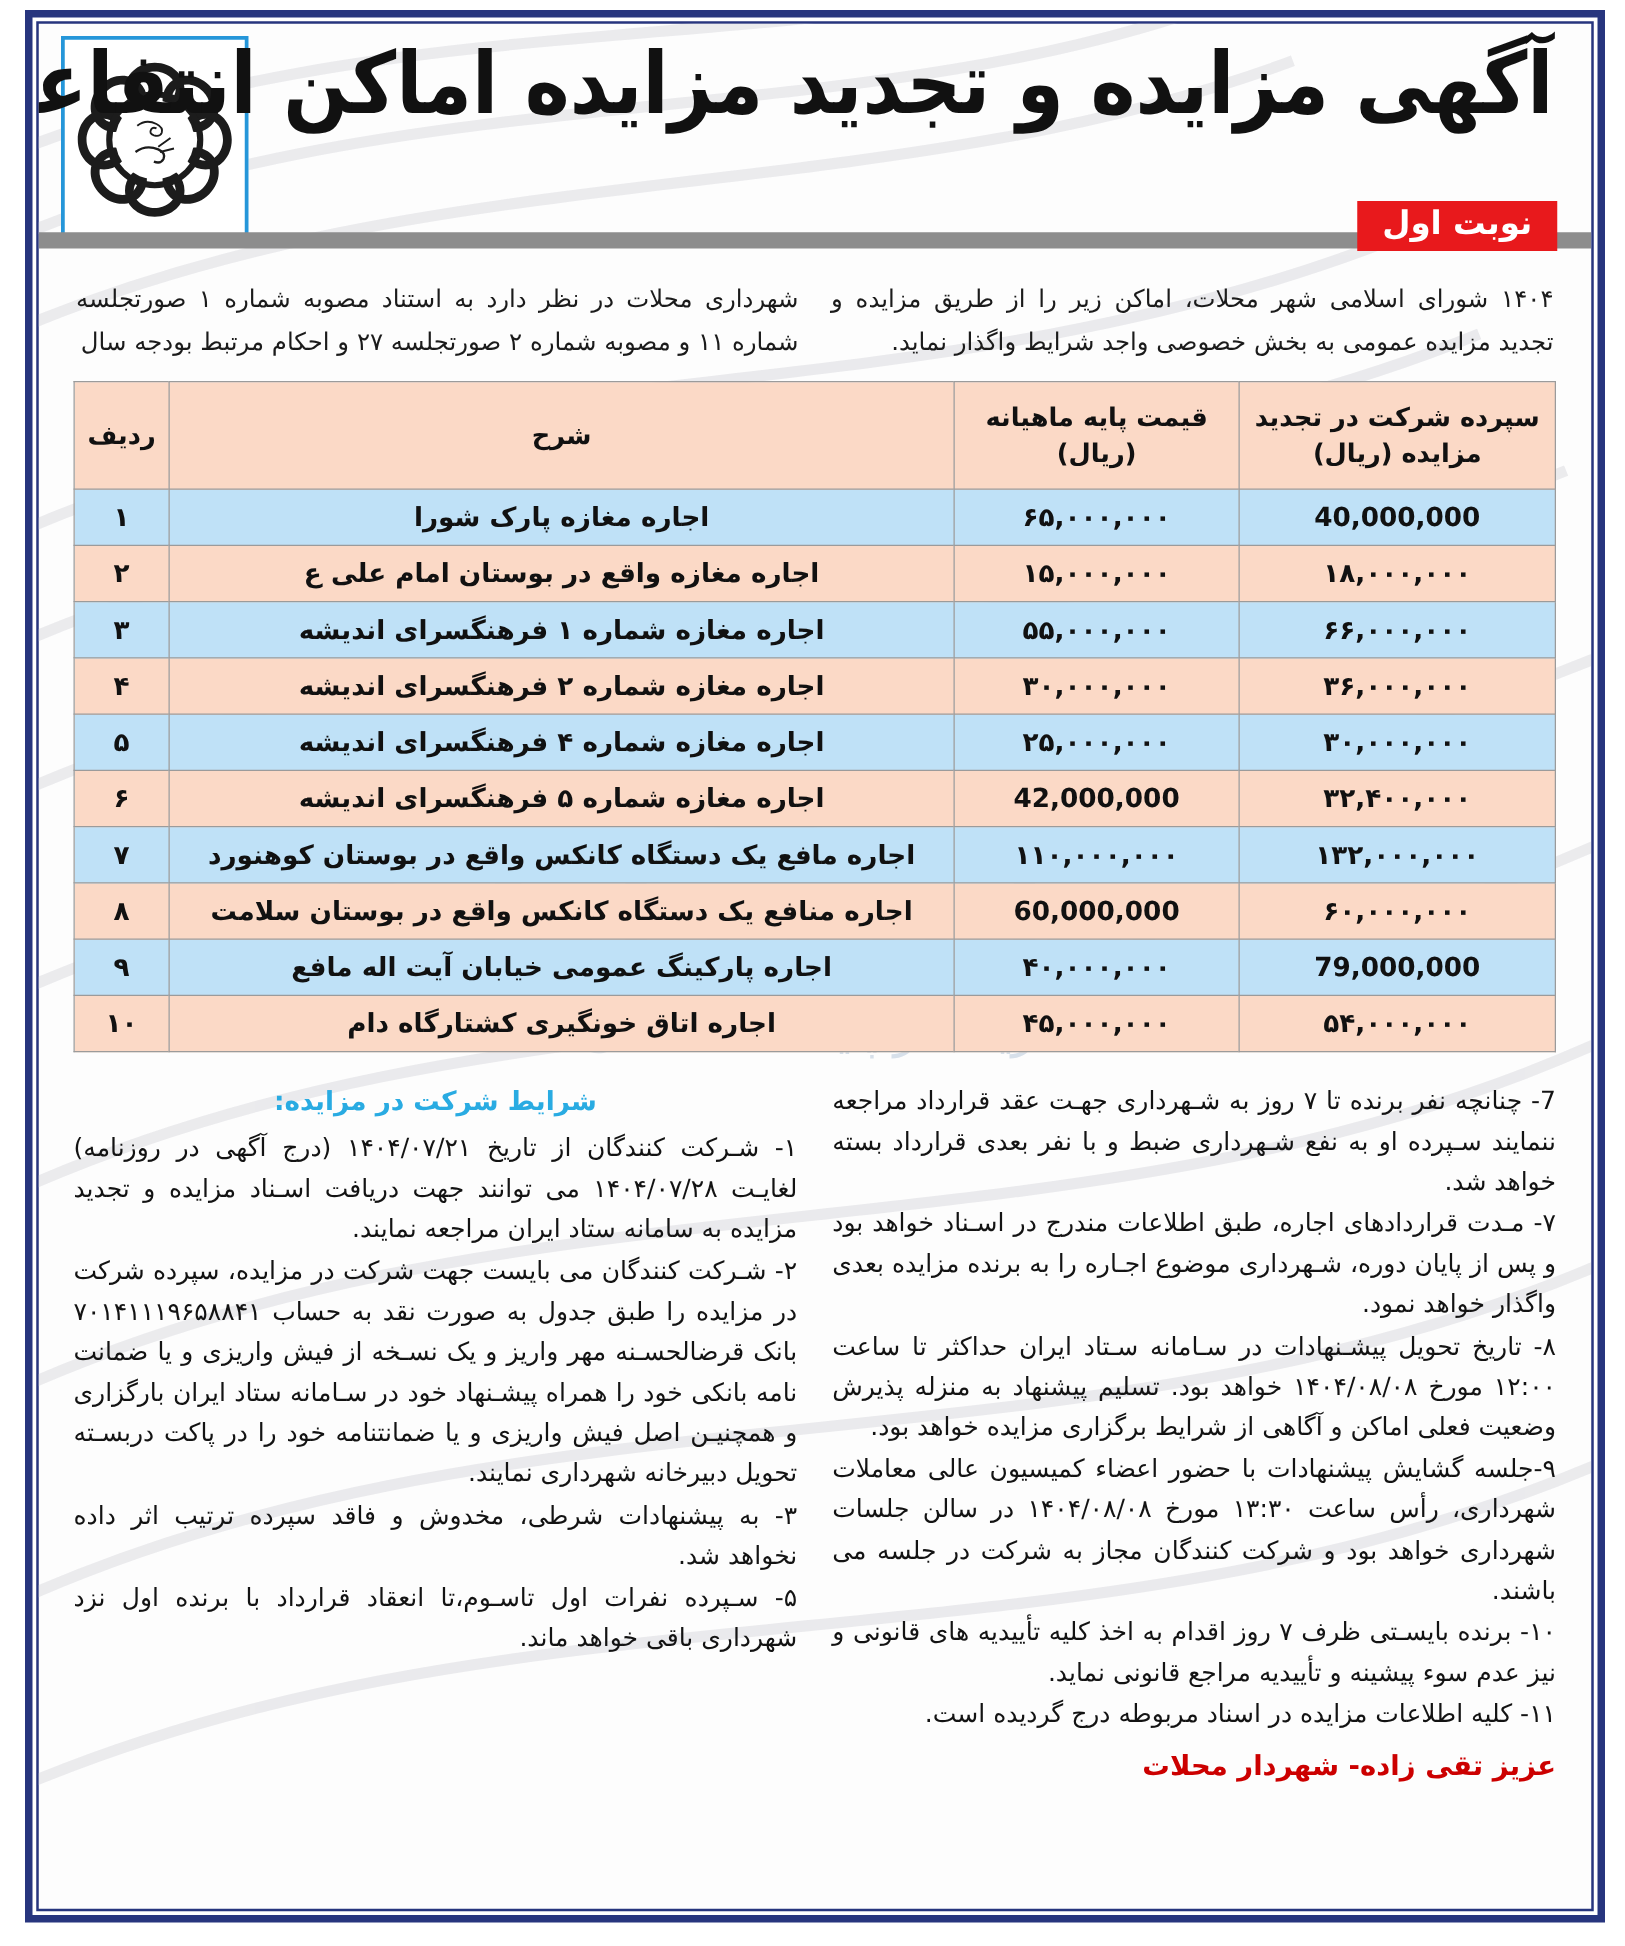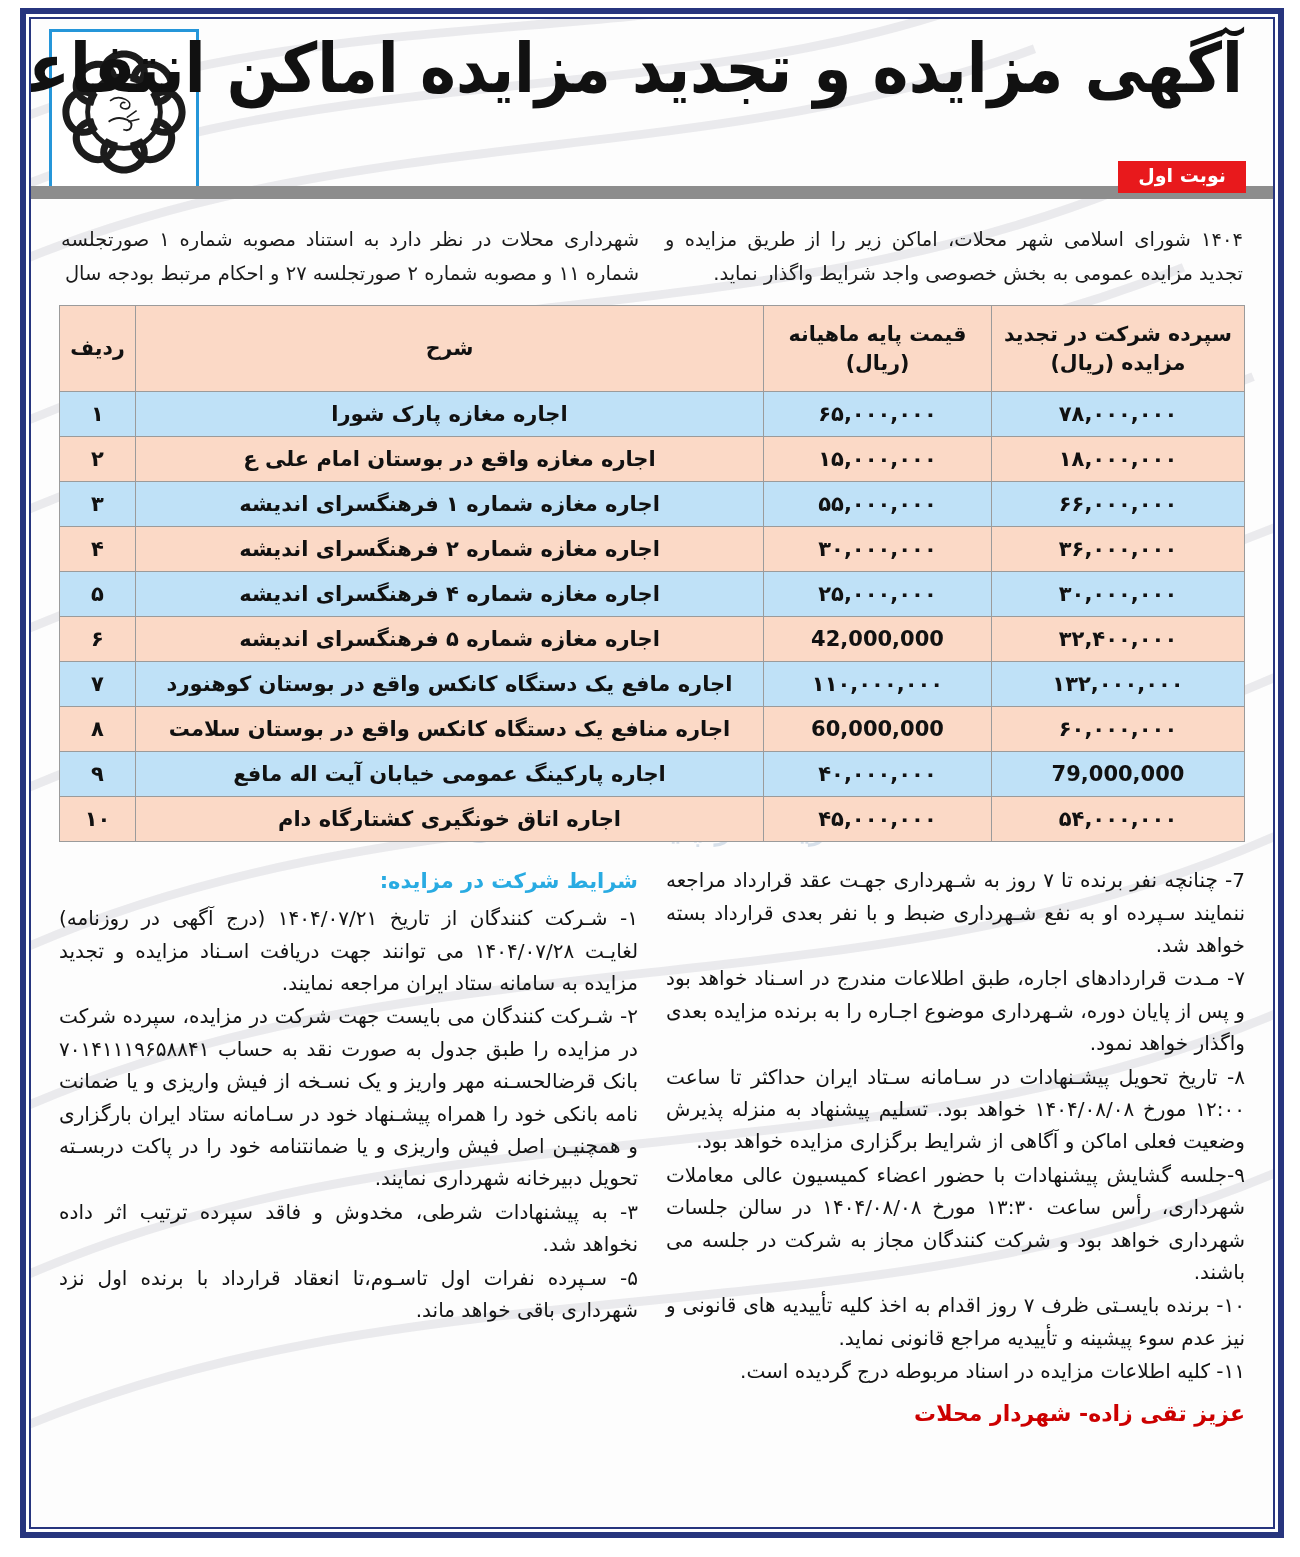--- a/index.html
+++ b/index.html
@@ -77,21 +77,21 @@
     line-height: 1.15;
     white-space: nowrap;
     transform: scaleY(1.12);
     transform-origin: right center;
   }
   .nobat-badge {
     position: absolute;
     top: 142px; right: 27px;
     background: #e8191c;
     color: #ffffff;
-    font-size: 19px;
+    font-size: 26px;
     font-weight: 700;
     padding: 4px 20px 7px 20px;
     line-height: 1.1;
     z-index: 4;
   }
   .gray-bar {
     position: absolute;
     top: 167px; right: 0; left: 0;
     height: 13px;
     background: #8d8d8d;
@@ -155,21 +155,21 @@
     font-size: 20px;
     line-height: 1.62;
     color: #131313;
     text-align: justify;
   }
   .cond-title {
     color: #29abe2;
     font-weight: 700;
     font-size: 21px;
     margin-bottom: 4px;
-    text-align: right;
+    text-align: center;
   }
   .cond-item { margin-bottom: 1px; }
   .signature {
     color: #cc0000;
     font-weight: 700;
     font-size: 22px;
     text-align: right;
     margin-top: 8px;
     direction: rtl;
   }
@@ -310,21 +310,21 @@
           <thead>
             <tr>
               <th>سپرده شرکت در تجدید مزایده (ریال)</th>
               <th>قیمت پایه ماهیانه (ریال)</th>
               <th>شرح</th>
               <th>ردیف</th>
             </tr>
           </thead>
           <tbody id="table-body">
               <tr class="row-blue">
-                <td>۷۸,۰۰۰,۰۰۰</td>
+                <td>40,000,000</td>
                 <td>۶۵,۰۰۰,۰۰۰</td>
                 <td>اجاره مغازه پارک شورا</td>
                 <td>۱</td>
               </tr>
               <tr class="row-peach">
                 <td>۱۸,۰۰۰,۰۰۰</td>
                 <td>۱۵,۰۰۰,۰۰۰</td>
                 <td>اجاره مغازه واقع در بوستان امام علی ع</td>
                 <td>۲</td>
               </tr>

